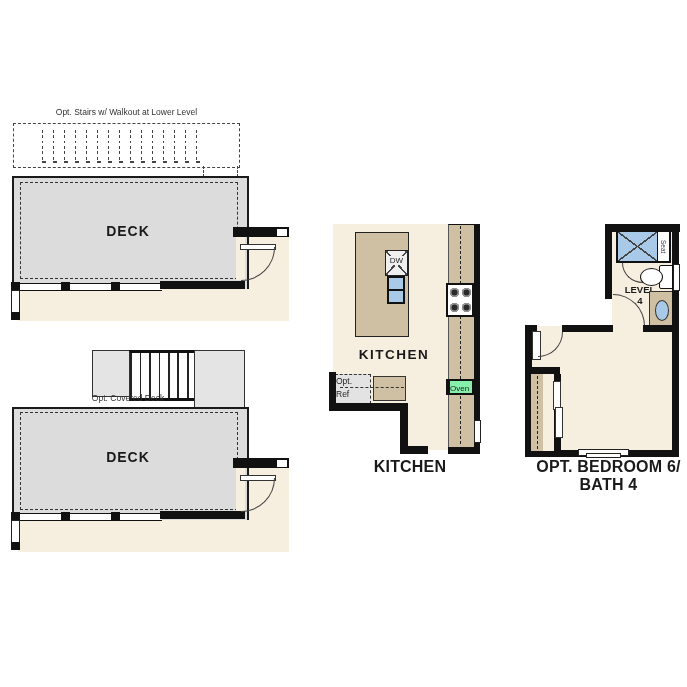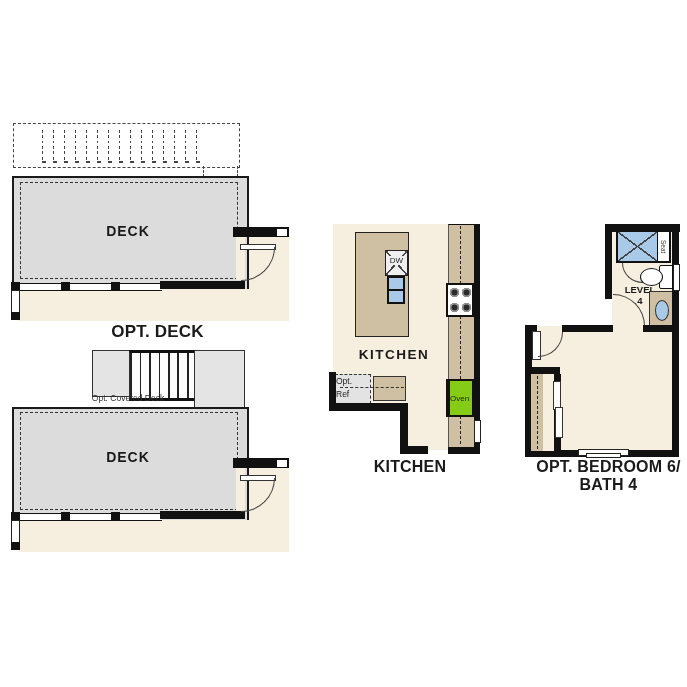--- a/index.html
+++ b/index.html
@@ -27,20 +27,21 @@
     repeating-linear-gradient(to bottom,#fff 0 2.5px,rgba(255,255,255,0) 2.5px 5.5px),
     repeating-linear-gradient(to right,#444 0 1.1px,rgba(0,0,0,0) 1.1px 11px);}
   .treads2{background:
     repeating-linear-gradient(to right,#222 0 1.5px,rgba(0,0,0,0) 1.5px 9.5px) #fdfdfd;}
 </style>
 </head>
 <body>
 
 <div id="canvas">
 
+  <div class="abs note" style="left:13px;top:107px;width:227px;">Opt. Stairs w/ Walkout at Lower Level</div>
 
   <div class="abs dashedbox" style="left:13px;top:123px;width:225px;height:43px;"></div>
   <div class="abs treads1" style="left:42px;top:127px;width:164px;height:35px;"></div>
   <div class="abs" style="left:42px;top:161px;width:164px;height:2px;background:repeating-linear-gradient(to right,#444 0 4px,rgba(0,0,0,0) 4px 11px);"></div>
   <div class="abs" style="left:203px;top:166px;width:0;height:11px;border-left:1.2px dashed #444;"></div>
   <div class="abs" style="left:237px;top:166px;width:0;height:11px;border-left:1.2px dashed #444;"></div>
 
   <div class="abs cream" style="left:18px;top:287px;width:271px;height:34px;"></div>
   <div class="abs cream" style="left:244px;top:237px;width:45px;height:52px;"></div>
 
@@ -57,21 +58,20 @@
   <div class="post" style="left:11px;top:283px;width:9px;height:7px;"></div>
   <div class="winv" style="left:11px;top:290px;width:7px;height:22px;"></div>
   <div class="post" style="left:11px;top:312px;width:9px;height:8px;"></div>
 
   <div class="abs wall" style="left:233px;top:227px;width:56px;height:10px;"></div>
   <div class="abs" style="left:277px;top:228px;width:10px;height:7px;background:#fff;border-top:1.5px solid #111;border-bottom:1.5px solid #111;"></div>
   <div class="abs" style="left:236px;top:237px;width:9px;height:43px;background:#f6eede;"></div>
   <div class="leaf" style="left:240px;top:244px;width:34px;height:4px;"></div>
   <div class="arc" style="left:241px;top:247px;width:33px;height:33px;border-right:1.2px solid #444;border-bottom:1.2px solid #444;border-bottom-right-radius:100%;"></div>
 
-  <div class="abs title" style="left:60px;top:322px;width:195px;">OPT. DECK</div>
 
   <div class="abs" style="left:92px;top:350px;width:37px;height:45px;background:#e4e4e4;border:1px solid #333;"></div>
   <div class="abs treads2" style="left:129px;top:350px;width:65px;height:45px;border:1px solid #333;border-top:3.5px solid #111;border-bottom:3.5px solid #111;"></div>
   <div class="abs" style="left:194px;top:350px;width:49px;height:56px;background:#e4e4e4;border:1px solid #333;"></div>
 
   <div class="abs cream" style="left:18px;top:518px;width:271px;height:34px;"></div>
   <div class="abs cream" style="left:244px;top:468px;width:45px;height:52px;"></div>
 
   <div class="abs deckgray" style="left:12px;top:407px;width:233px;height:111px;border:2px solid #1a1a1a;border-bottom:none;"></div>
   <div class="abs" style="left:20px;top:412px;width:216px;height:96px;border:1.2px dashed #333;"></div>
@@ -125,21 +125,21 @@
   <div class="abs" style="left:460px;top:226px;width:0;height:218px;border-left:1.3px dashed #222;"></div>
   <div class="abs wall" style="left:474px;top:224px;width:6px;height:230px;"></div>
 
   <div class="abs" style="left:446px;top:283px;width:28px;height:34px;background:#fff;border:2px solid #111;box-sizing:border-box;display:flex;flex-wrap:wrap;align-content:space-around;justify-content:space-around;">
     <div style="width:9px;height:9px;border-radius:50%;background:#2a2a2a;box-shadow:inset 0 0 0 1.5px #999;"></div>
     <div style="width:9px;height:9px;border-radius:50%;background:#2a2a2a;box-shadow:inset 0 0 0 1.5px #999;"></div>
     <div style="width:9px;height:9px;border-radius:50%;background:#2a2a2a;box-shadow:inset 0 0 0 1.5px #999;"></div>
     <div style="width:9px;height:9px;border-radius:50%;background:#2a2a2a;box-shadow:inset 0 0 0 1.5px #999;"></div>
   </div>
 
-  <div class="abs" style="left:446px;top:379px;width:28px;height:38px;background:#84cc16;border:2px solid #111;border-left-width:4px;box-sizing:border-box;display:flex;align-items:center;">
+  <div class="abs" style="left:446px;top:379px;width:28px;height:16px;background:#86efac;border:2px solid #111;border-left-width:4px;box-sizing:border-box;display:flex;align-items:flex-end;">
     <span style="font-size:8px;color:#222;">Oven</span>
   </div>
 
   <div class="winv" style="left:474px;top:420px;width:5px;height:21px;"></div>
 
   <div class="abs title2" style="left:330px;top:458px;width:160px;">
     <span style="display:block;">KITCHEN</span>
   </div>
 
   <div class="abs cream" style="left:612px;top:231px;width:60px;height:95px;"></div>

